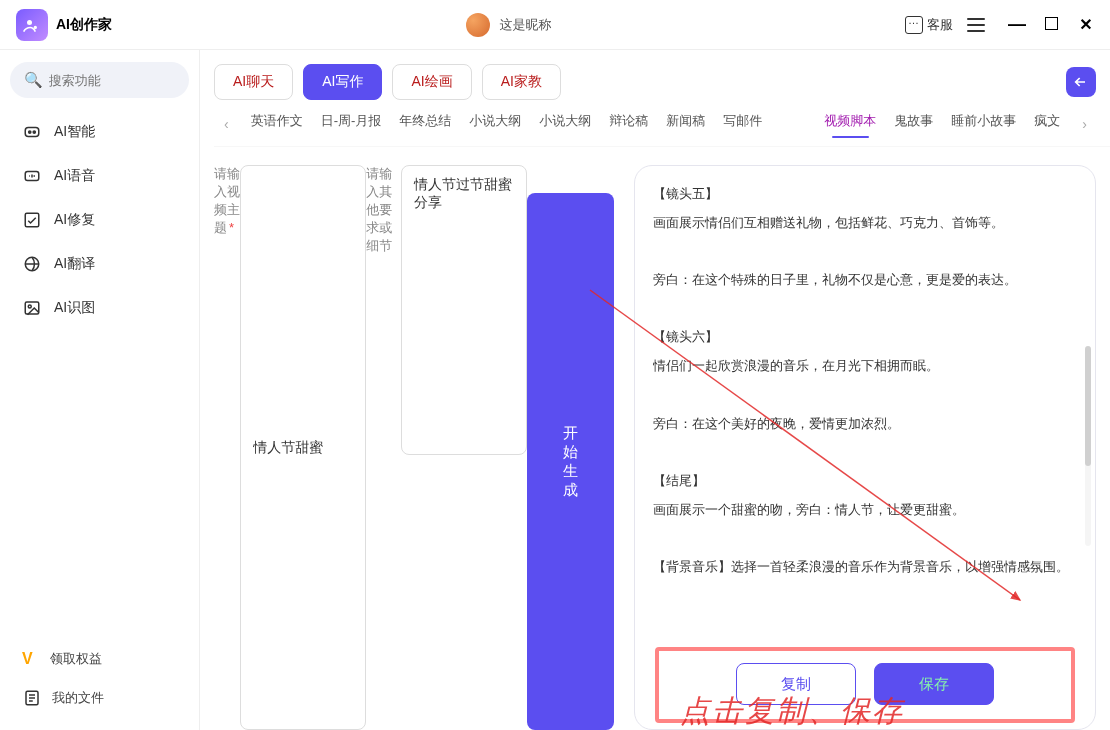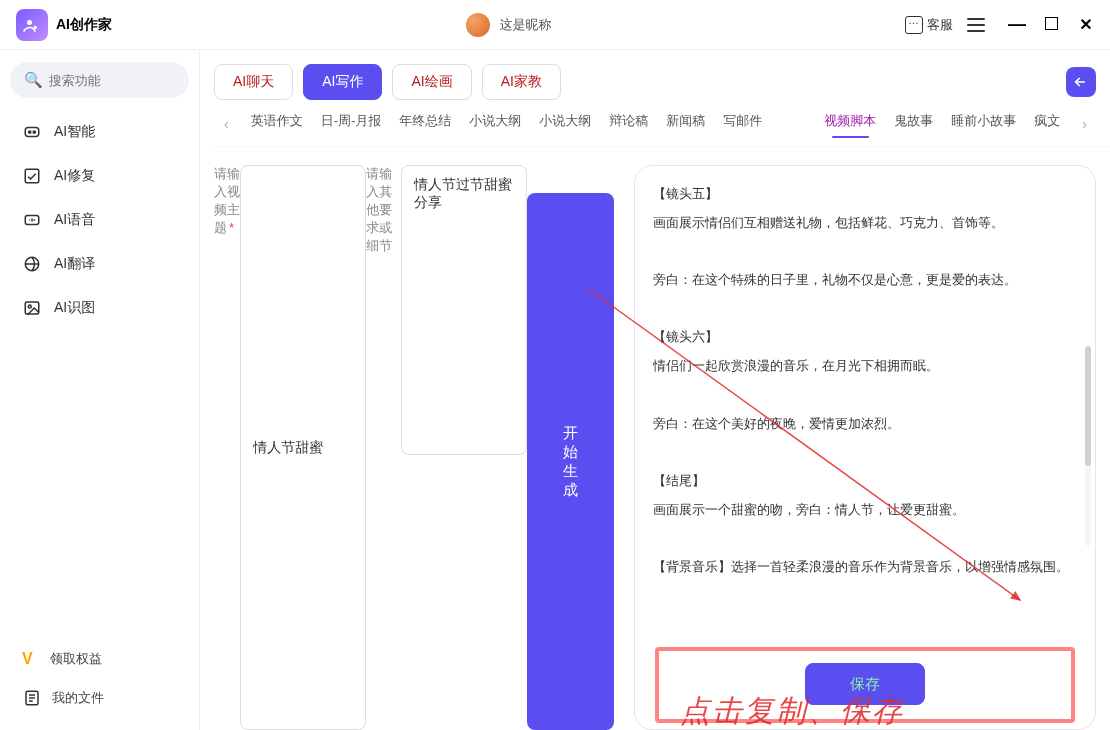--- a/index.html
+++ b/index.html
@@ -115,34 +115,34 @@
             <rect x="3" y="6" width="18" height="12" rx="4"></rect>
             <circle cx="9" cy="12" r="1.5" fill="#333"></circle>
             <circle cx="15" cy="12" r="1.5" fill="#333"></circle>
           </svg>
         </span>
       <span>AI智能</span>
     </div>
     <div class="nav-item">
       <span class="nav-icon">
           <svg width="18" height="18" viewBox="0 0 24 24" fill="none" stroke="#333" stroke-width="2">
+            <rect x="3" y="6" width="18" height="12" rx="3"></rect>
+            <path d="M8 12h1m3-2v4m3-3v2"></path>
+          </svg>
+        </span>
+      <span>AI语音</span>
+    </div>
+    <div class="nav-item">
+      <span class="nav-icon">
+          <svg width="18" height="18" viewBox="0 0 24 24" fill="none" stroke="#333" stroke-width="2">
             <rect x="3" y="3" width="18" height="18" rx="2"></rect>
             <path d="M7 13l3 3 7-7"></path>
           </svg>
         </span>
       <span>AI修复</span>
-    </div>
-    <div class="nav-item">
-      <span class="nav-icon">
-          <svg width="18" height="18" viewBox="0 0 24 24" fill="none" stroke="#333" stroke-width="2">
-            <rect x="3" y="6" width="18" height="12" rx="3"></rect>
-            <path d="M8 12h1m3-2v4m3-3v2"></path>
-          </svg>
-        </span>
-      <span>AI语音</span>
     </div>
     <div class="nav-item">
       <span class="nav-icon">
           <svg width="18" height="18" viewBox="0 0 24 24" fill="none" stroke="#333" stroke-width="2">
             <circle cx="12" cy="12" r="9"></circle>
             <path d="M12 3a14 14 0 010 18M3 12h18"></path>
           </svg>
         </span>
       <span>AI翻译</span>
     </div>
@@ -228,20 +228,21 @@
           <p>情侣们一起欣赏浪漫的音乐，在月光下相拥而眠。</p>
           <p>&nbsp;</p>
           <p>旁白：在这个美好的夜晚，爱情更加浓烈。</p>
           <p>&nbsp;</p>
           <p>【结尾】</p>
           <p>画面展示一个甜蜜的吻，旁白：情人节，让爱更甜蜜。</p>
           <p>&nbsp;</p>
           <p>【背景音乐】选择一首轻柔浪漫的音乐作为背景音乐，以增强情感氛围。</p>
         </div>
         <div class="action-row">
+          <div class="action-btn copy-btn">复制</div>
           <div class="action-btn save-btn">保存</div>
         </div>
         <div class="highlight-box"></div>
         <div class="scroll-track">
             <div class="scroll-thumb"></div>
           </div>
       </div>
     </div>
 
     <svg class="annotation-line" style="left:380px;top:230px;width:460px;height:340px;">

